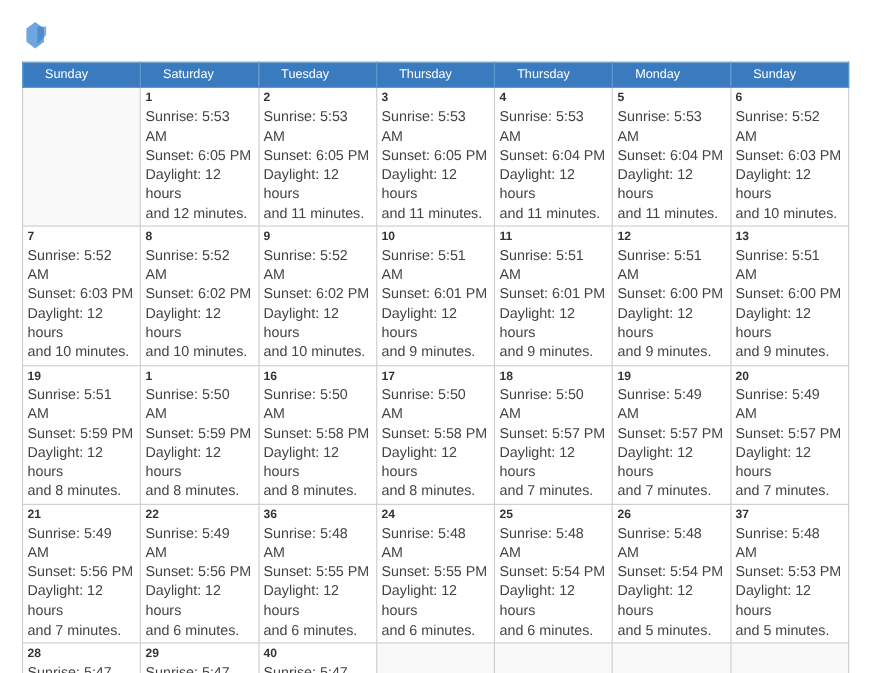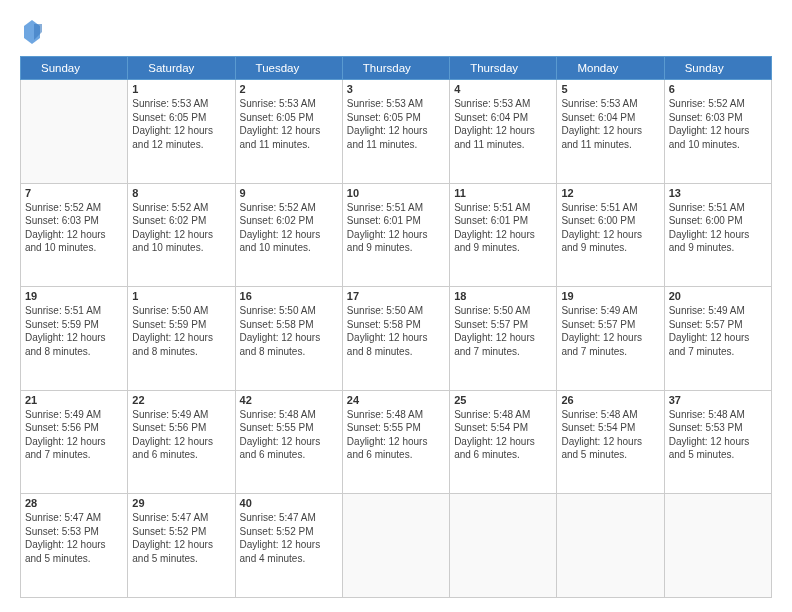--- a/index.html
+++ b/index.html
@@ -85,21 +85,21 @@
       height: 88px;
     }
     .day-number {
       font-size: 11px;
       font-weight: 600;
       color: #333;
       display: block;
       margin-bottom: 2px;
     }
     .day-info {
-      font-size: 10px;
+      font-size: 13px;
       color: #444;
       line-height: 1.35;
     }
     .empty-cell {
       background: #f9f9f9;
     }
   </style>
 </head>
 <body>
 
@@ -290,21 +290,21 @@
 and 7 minutes.</div>
           </td>
           <td>
             <span class="day-number">22</span>
             <div class="day-info" style="white-space: pre-line;">Sunrise: 5:49 AM
 Sunset: 5:56 PM
 Daylight: 12 hours
 and 6 minutes.</div>
           </td>
           <td>
-            <span class="day-number">42</span>
+            <span class="day-number">36</span>
             <div class="day-info" style="white-space: pre-line;">Sunrise: 5:48 AM
 Sunset: 5:55 PM
 Daylight: 12 hours
 and 6 minutes.</div>
           </td>
           <td>
             <span class="day-number">24</span>
             <div class="day-info" style="white-space: pre-line;">Sunrise: 5:48 AM
 Sunset: 5:55 PM
 Daylight: 12 hours

